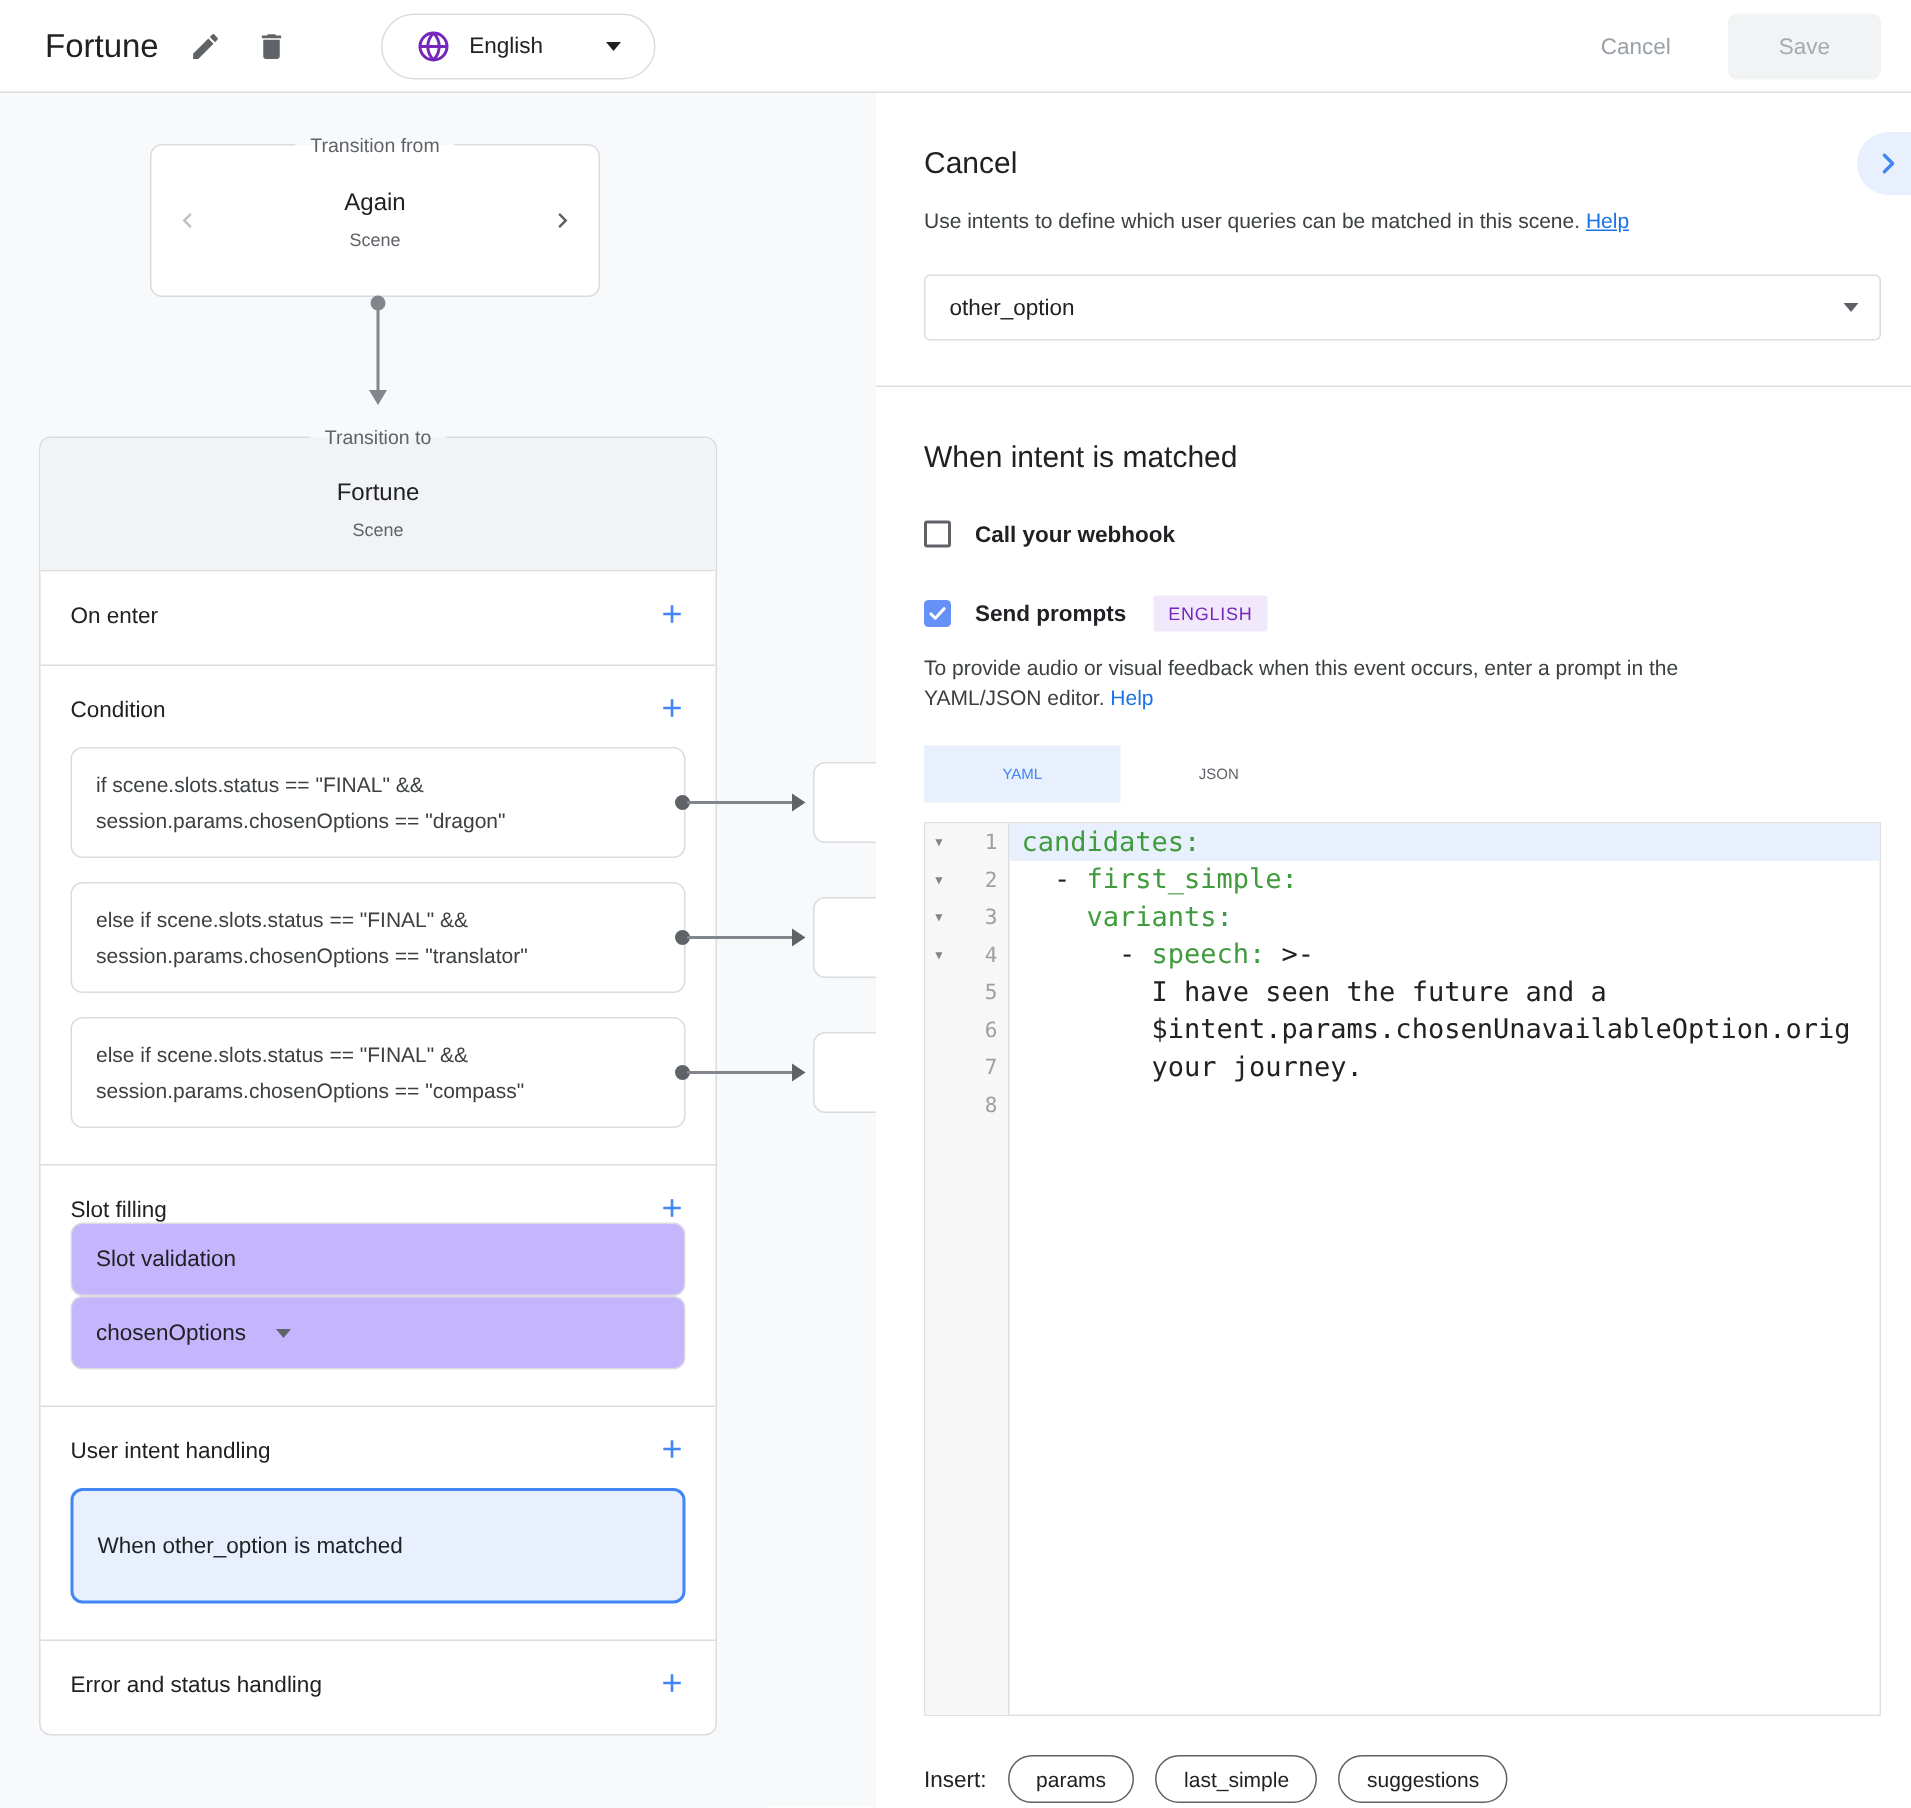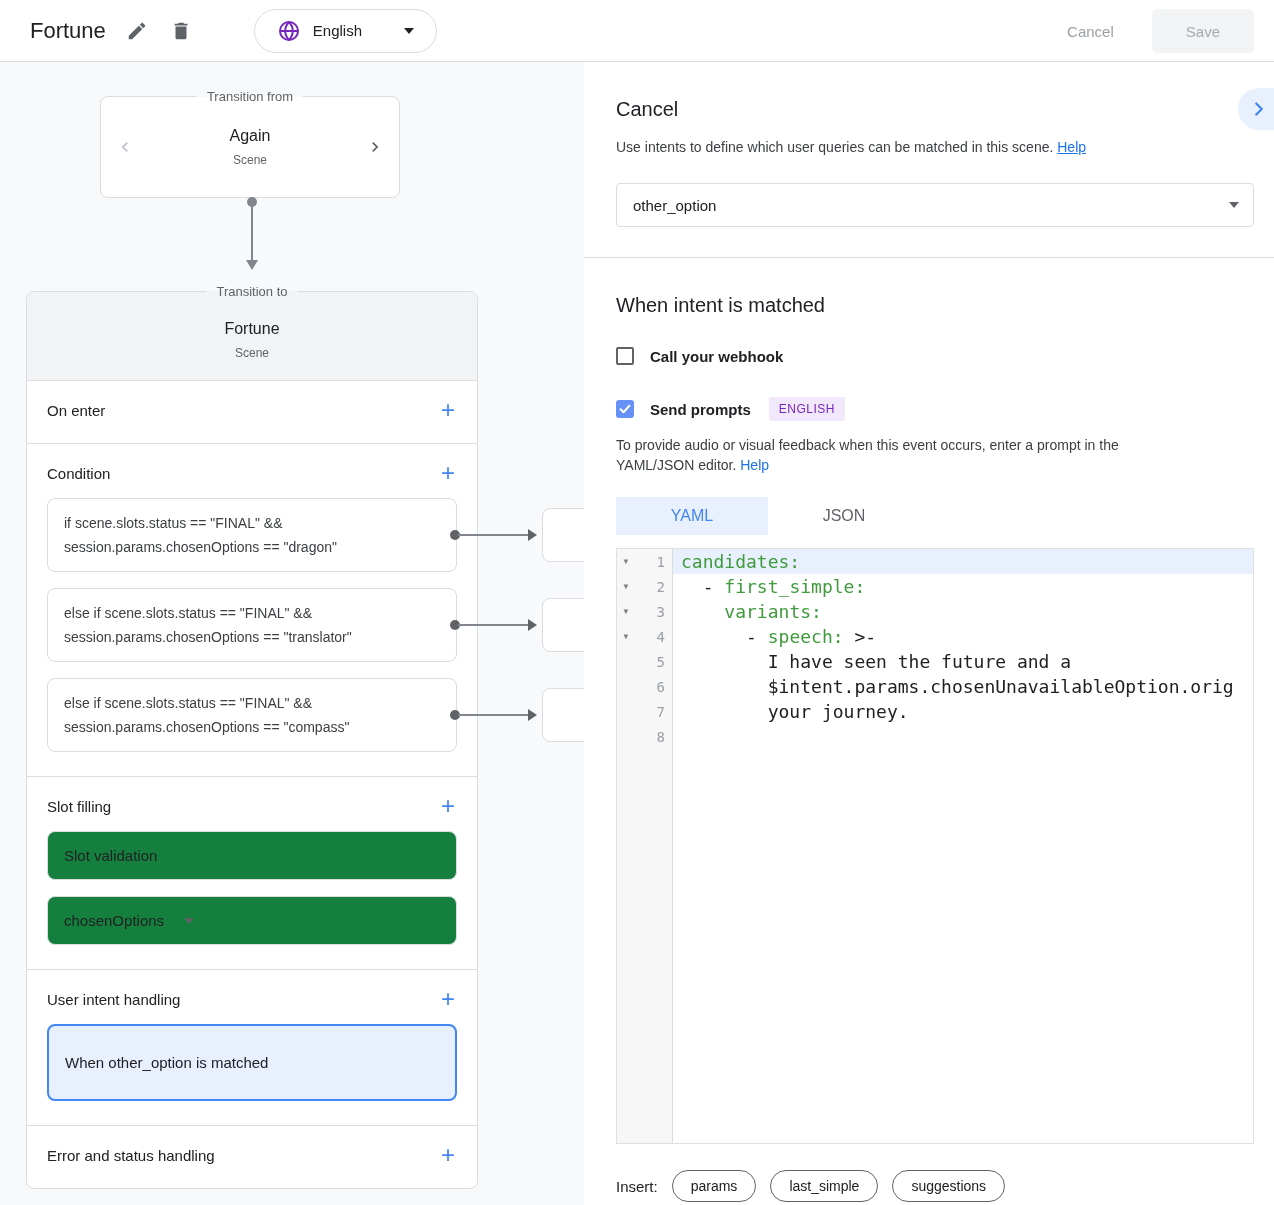--- a/index.html
+++ b/index.html
@@ -72,21 +72,21 @@
     background: #fff; padding: 12px 16px; font-size: 14px; line-height: 24px; color: #3c4043; cursor: pointer; }
   .cond-connector { position: absolute; left: 100%; top: 50%; height: 0; }
   .cond-connector .dot { position: absolute; left: -6px; top: -5px; width: 10px; height: 10px;
     border-radius: 50%; background: #5f6368; }
   .cond-connector .line { position: absolute; left: 2px; top: -1px; width: 72px; height: 2px; background: #80868b; }
   .cond-connector .head { position: absolute; left: 72px; top: -6px; width: 0; height: 0;
     border-top: 6px solid transparent; border-bottom: 6px solid transparent; border-left: 9px solid #5f6368; }
   .cond-connector .stub-card { position: absolute; left: 86px; top: -27px; width: 62px; height: 54px;
     background: #fff; border: 1px solid #dadce0; border-radius: 8px; }
 
-  .plain-box { margin-top: 16px; border: 1px solid #dadce0; border-radius: 8px; background: #15803d;
+  .plain-box { border: 1px solid #dadce0; border-radius: 8px; background: #c4b5fd;
     padding: 15px 16px; font-size: 15px; color: #202124; cursor: pointer; display: flex; align-items: center; }
   .plain-box .caret-down { margin-left: 20px; border-top-color: #5f6368; }
   .selected-box { margin-top: 16px; border: 2px solid #4285f4; border-radius: 8px; background: #e8f0fe;
     padding: 28px 16px; font-size: 15px; color: #202124; cursor: pointer; }
 
   
   .collapse-btn { position: absolute; right: 0; top: 26px; width: 36px; height: 42px; border: none;
     background: #e8f0fe; border-radius: 21px 0 0 21px; cursor: pointer; display: flex;
     align-items: center; justify-content: center; padding-left: 6px; }
   .panel-h1 { font-size: 20px; font-weight: 400; color: #202124; margin-top: 36px; }
@@ -102,22 +102,22 @@
   .check-row { display: flex; align-items: center; margin-top: 30px; cursor: pointer; }
   .checkbox { width: 18px; height: 18px; border: 2px solid #5f6368; border-radius: 2px; background: #fff;
     flex: none; }
   .checkbox.checked { border: none; background: #6691f6; border-radius: 3px; display: flex;
     align-items: center; justify-content: center; }
   .check-label { font-size: 15px; font-weight: 700; color: #202124; margin-left: 16px; }
   .lang-badge { margin-left: 18px; background: #f1e9fb; color: #7627bb; font-size: 12px;
     font-weight: 500; letter-spacing: 0.5px; padding: 5px 10px; border-radius: 2px; }
 
   .tabs { display: flex; margin-top: 22px; }
-  .tab { width: 152px; height: 38px; display: flex; align-items: center; justify-content: center;
-    font-size: 16px; font-weight: 500; color: #5f6368; cursor: pointer; }
+  .tab { width: 131px; height: 38px; display: flex; align-items: center; justify-content: center;
+    font-size: 10px; font-weight: 500; color: #5f6368; cursor: pointer; }
   .tab.active { background: #e8f0fe; color: #4285f4; }
 
   .editor { margin-top: 13px; height: 596px; border: 1px solid #e0e0e0; display: flex;
     font-family: "DejaVu Sans Mono", monospace; }
   .gutter { width: 56px; background: #f7f7f7; border-right: 1px solid #ddd; flex: none; }
   .gutter-row { height: 25px; display: flex; align-items: center; }
   .fold { width: 18px; font-size: 8px; color: #80868b; text-align: center; cursor: pointer; }
   .lnum { flex: 1; text-align: right; padding-right: 7px; font-size: 14px; color: #9aa0a6; }
   .code-area { flex: 1; overflow: hidden; padding-top: 0; }
   .code-line { height: 25px; line-height: 25px; font-size: 18px; white-space: pre; padding-left: 8px;

